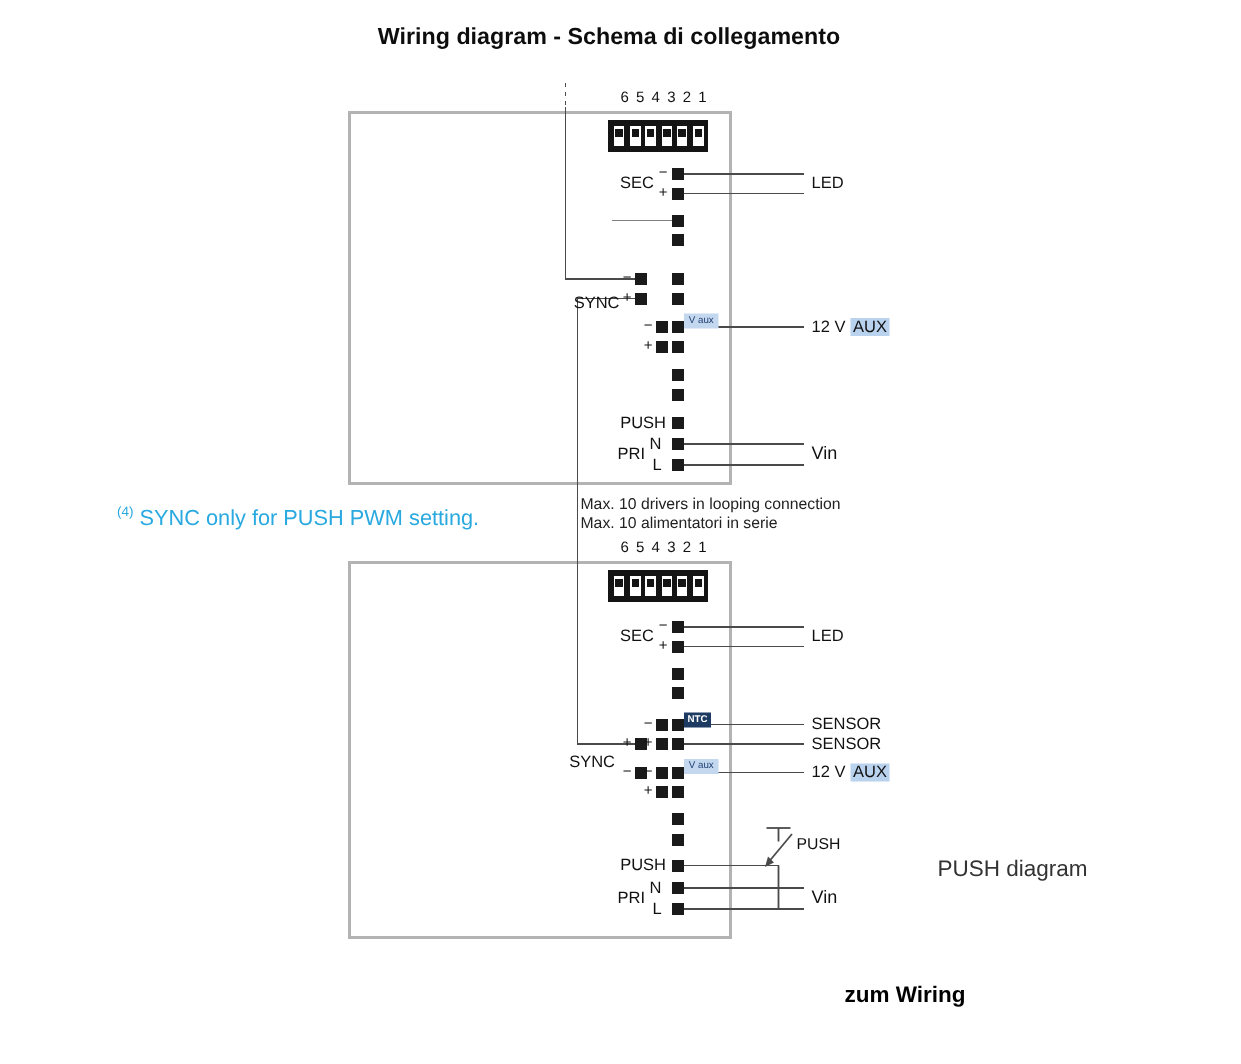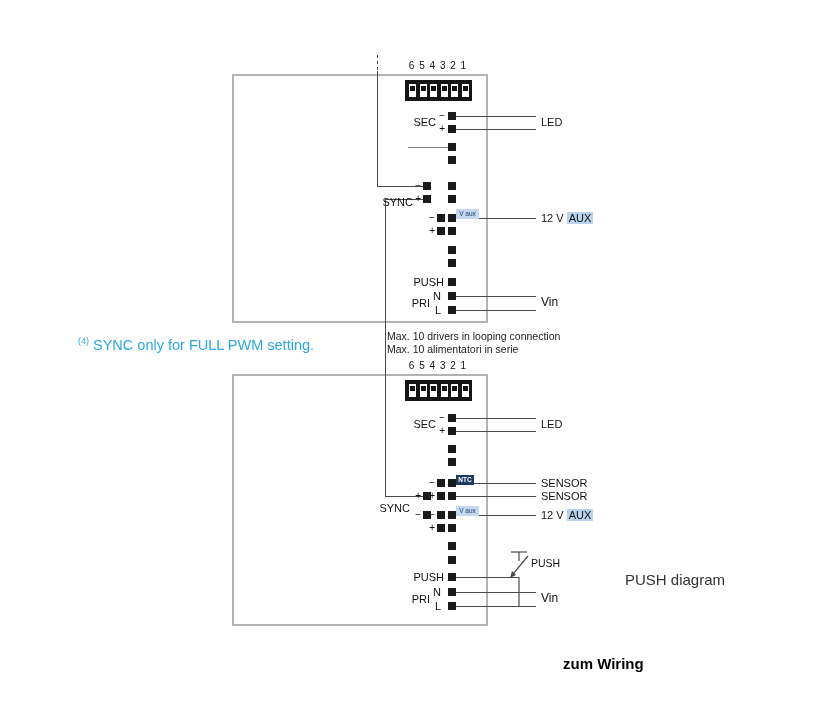--- a/index.html
+++ b/index.html
@@ -4,21 +4,21 @@
 <style>
   * { margin:0; padding:0; box-sizing:border-box; }
   html,body { background:#ffffff; }
   body { font-family:"Liberation Sans", sans-serif; }
   .canvas { position:relative; width:827px; height:709px; background:#fff; overflow:hidden; }
   svg.wires { position:absolute; left:0; top:0; }
   .title { position:absolute; font-weight:bold; font-size:15.5px; color:#0d0d0d; text-align:center; white-space:nowrap; }
   .lbl { position:absolute; font-size:11px; line-height:12px; color:#111; white-space:nowrap; }
   .r { text-align:right; }
   .sign { position:absolute; font-size:10px; line-height:12px; color:#111; text-align:right; white-space:nowrap; }
-  .dipnums { position:absolute; font-size:10px; letter-spacing:1px; text-align:center; color:#111; white-space:nowrap; }
+  .dipnums { position:absolute; font-size:10px; letter-spacing:1px; text-align:right; color:#111; white-space:nowrap; }
   .note { position:absolute; font-size:10.5px; line-height:13px; color:#222; white-space:nowrap; }
   .fn { position:absolute; font-size:14.5px; color:#29a9e0; white-space:nowrap; }
   .fn sup { font-size:9px; }
   .tagbox { position:absolute; font-size:6.5px; line-height:10px; text-align:center; white-space:nowrap; }
   .vaux { background:#c3d7ef; color:#1f3f70; width:23px; height:10px; }
   .ntc { background:#1d3a63; color:#ffffff; width:18px; height:10px; font-weight:bold; }
   .auxhl { background:#b9d2ee; padding:0 2px; }
   .pushdg { position:absolute; font-size:15px; color:#333; white-space:nowrap;margin-left:12px; }
   .swlbl { position:absolute; font-size:10.5px; color:#111; white-space:nowrap; }
   .cap { position:absolute; font-size:15px; font-weight:bold; color:#000; line-height:21px; white-space:nowrap; }
@@ -143,20 +143,21 @@
 
     <g stroke="#4a4a4a" stroke-width="1.2" fill="none">
       <line x1="511" y1="552" x2="527" y2="552"></line>
       <line x1="519" y1="552" x2="519" y2="561"></line>
       <line x1="528" y1="556" x2="513" y2="574"></line>
       <polygon points="510,578 516,575 512,571" fill="#4a4a4a" stroke="none"></polygon>
       <line x1="519" y1="577" x2="519" y2="606"></line>
     </g>
   </svg>
 
+  <div class="title" style="left:216px;top:16px;width:380px">Wiring diagram - Schema di collegamento</div>
 
   <div class="dipnums" style="left:404px;top:60px;width:68px">6 5 4 3 2 1</div>
   <div class="lbl r" style="left:396px;top:116px;width:40px">SEC</div>
   <div class="sign" style="left:436px;top:110px;width:9px">−</div>
   <div class="sign" style="left:436px;top:123px;width:9px">+</div>
   <div class="lbl" style="left:541px;top:116px">LED</div>
 
   <div class="lbl r" style="left:373px;top:196px;width:40px">SYNC</div>
   <div class="sign" style="left:413px;top:180px;width:8px">−</div>
   <div class="sign" style="left:413px;top:193px;width:8px">+</div>
@@ -167,21 +168,21 @@
   <div class="lbl" style="left:541px;top:212px"><span>12 V</span><span class="auxhl" style="margin-left:3px">AUX</span></div>
 
   <div class="lbl r" style="left:404px;top:276px;width:40px">PUSH</div>
   <div class="lbl r" style="left:390px;top:297px;width:40px">PRI</div>
   <div class="lbl" style="left:433px;top:290px">N</div>
   <div class="lbl" style="left:435px;top:304px">L</div>
   <div class="lbl" style="left:541px;top:296px;font-size:12px">Vin</div>
 
   <div class="note" style="left:387px;top:330px">Max. 10 drivers in looping connection</div>
   <div class="note" style="left:387px;top:343px">Max. 10 alimentatori in serie</div>
-  <div class="fn" style="left:78px;top:336px"><sup>(4)</sup><span style="margin-left:4px">SYNC only for FULL PWM setting.</span></div>
+  <div class="fn" style="left:78px;top:336px"><sup>(4)</sup><span style="margin-left:4px">SYNC only for PUSH PWM setting.</span></div>
 
   <div class="dipnums" style="left:404px;top:360px;width:68px">6 5 4 3 2 1</div>
   <div class="lbl r" style="left:396px;top:418px;width:40px">SEC</div>
   <div class="sign" style="left:436px;top:412px;width:9px">−</div>
   <div class="sign" style="left:436px;top:425px;width:9px">+</div>
   <div class="lbl" style="left:541px;top:418px">LED</div>
 
   <div class="sign" style="left:427px;top:477px;width:8px">−</div>
   <div class="sign" style="left:413px;top:490px;width:8px">+</div>
   <div class="sign" style="left:427px;top:490px;width:8px">+</div>

